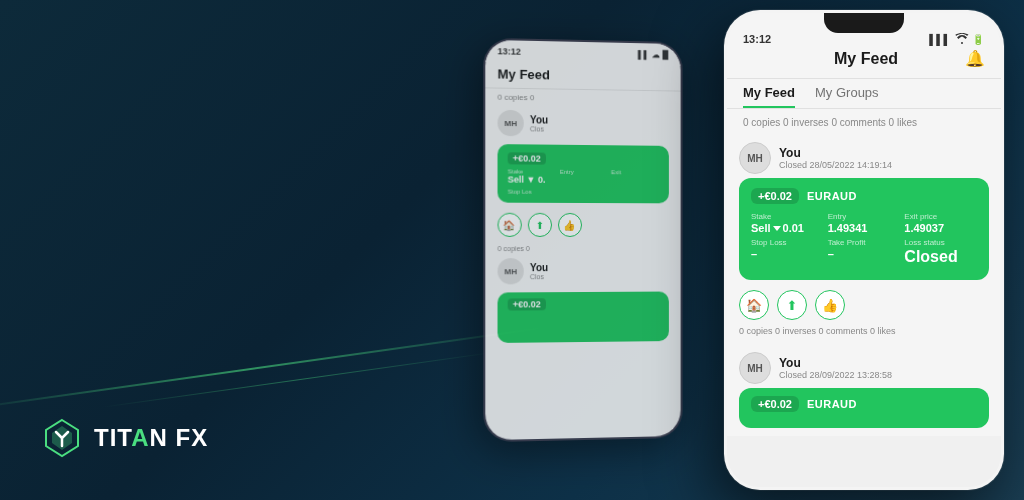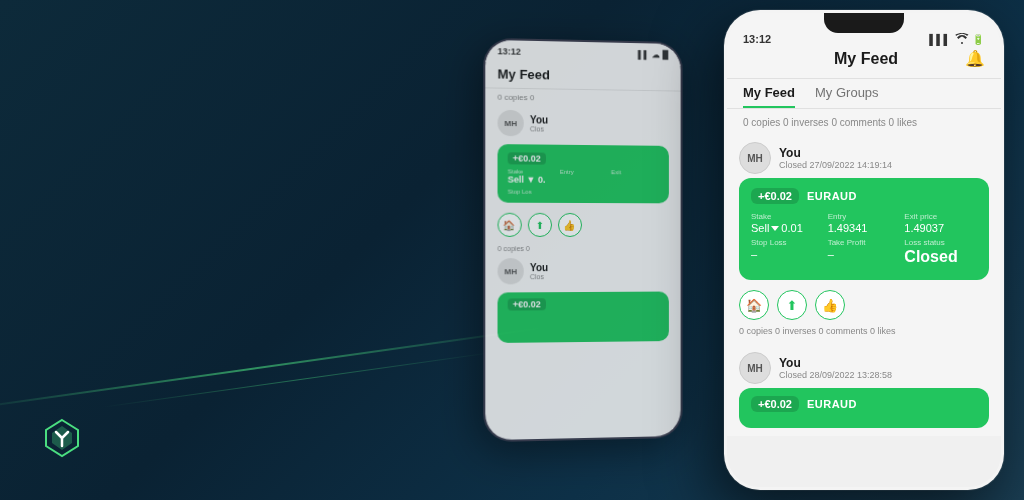--- a/index.html
+++ b/index.html
@@ -272,21 +272,21 @@
     }
 
     .detail-label {
       color: rgba(255,255,255,0.7);
       margin-bottom: 1px;
       font-size: 8px;
     }
 
     .detail-value {
       color: white;
-      font-weight: 400;
+      font-weight: 700;
       font-size: 11px;
     }
 
     .detail-value.sell {
       display: flex;
       align-items: center;
       gap: 2px;
     }
 
     .sell-arrow {
@@ -486,20 +486,23 @@
 
 <div class="left-content">
 </div>
 
 <div class="logo-container">
   <svg class="logo-icon" viewBox="0 0 44 44" fill="none" xmlns="http://www.w3.org/2000/svg">
     <polygon points="22,4 38,14 38,30 22,40 6,30 6,14" fill="none" stroke="#4ade80" stroke-width="2"></polygon>
     <polygon points="22,10 32,17 32,27 22,34 12,27 12,17" fill="#4ade80" opacity="0.3"></polygon>
     <path d="M16,16 L22,22 L28,16 M22,22 L22,30" stroke="white" stroke-width="2.5" stroke-linecap="round" stroke-linejoin="round"></path>
   </svg>
+  <span class="logo-text">
+    TIT<span>A</span>N FX
+  </span>
 </div>
 
 <div class="phones-container">
 
   <div class="phone-back">
     <div class="back-phone-screen">
       <div class="back-status-bar">
         <span>13:12</span>
         <div style="display:flex;gap:3px;font-size:8px;">
           <span>▌▌</span>
@@ -593,21 +596,21 @@
     <div class="feed-content">
       <div class="feed-stats">0 copies 0 inverses 0 comments 0 likes</div>
 
       <div class="trade-card-wrapper">
         <div class="trade-user-row">
           <div class="avatar">
             <span>MH</span>
           </div>
           <div>
             <div class="user-name">You</div>
-            <div class="user-date">Closed 27/09/2022 14:19:14</div>
+            <div class="user-date">Closed 28/05/2022 14:19:14</div>
           </div>
         </div>
 
         <div class="trade-card">
           <div class="trade-card-header">
             <span class="profit-badge">+€0.02</span>
             <span class="pair-name">EURAUD</span>
           </div>
           <div class="trade-details-grid">
             <div>

